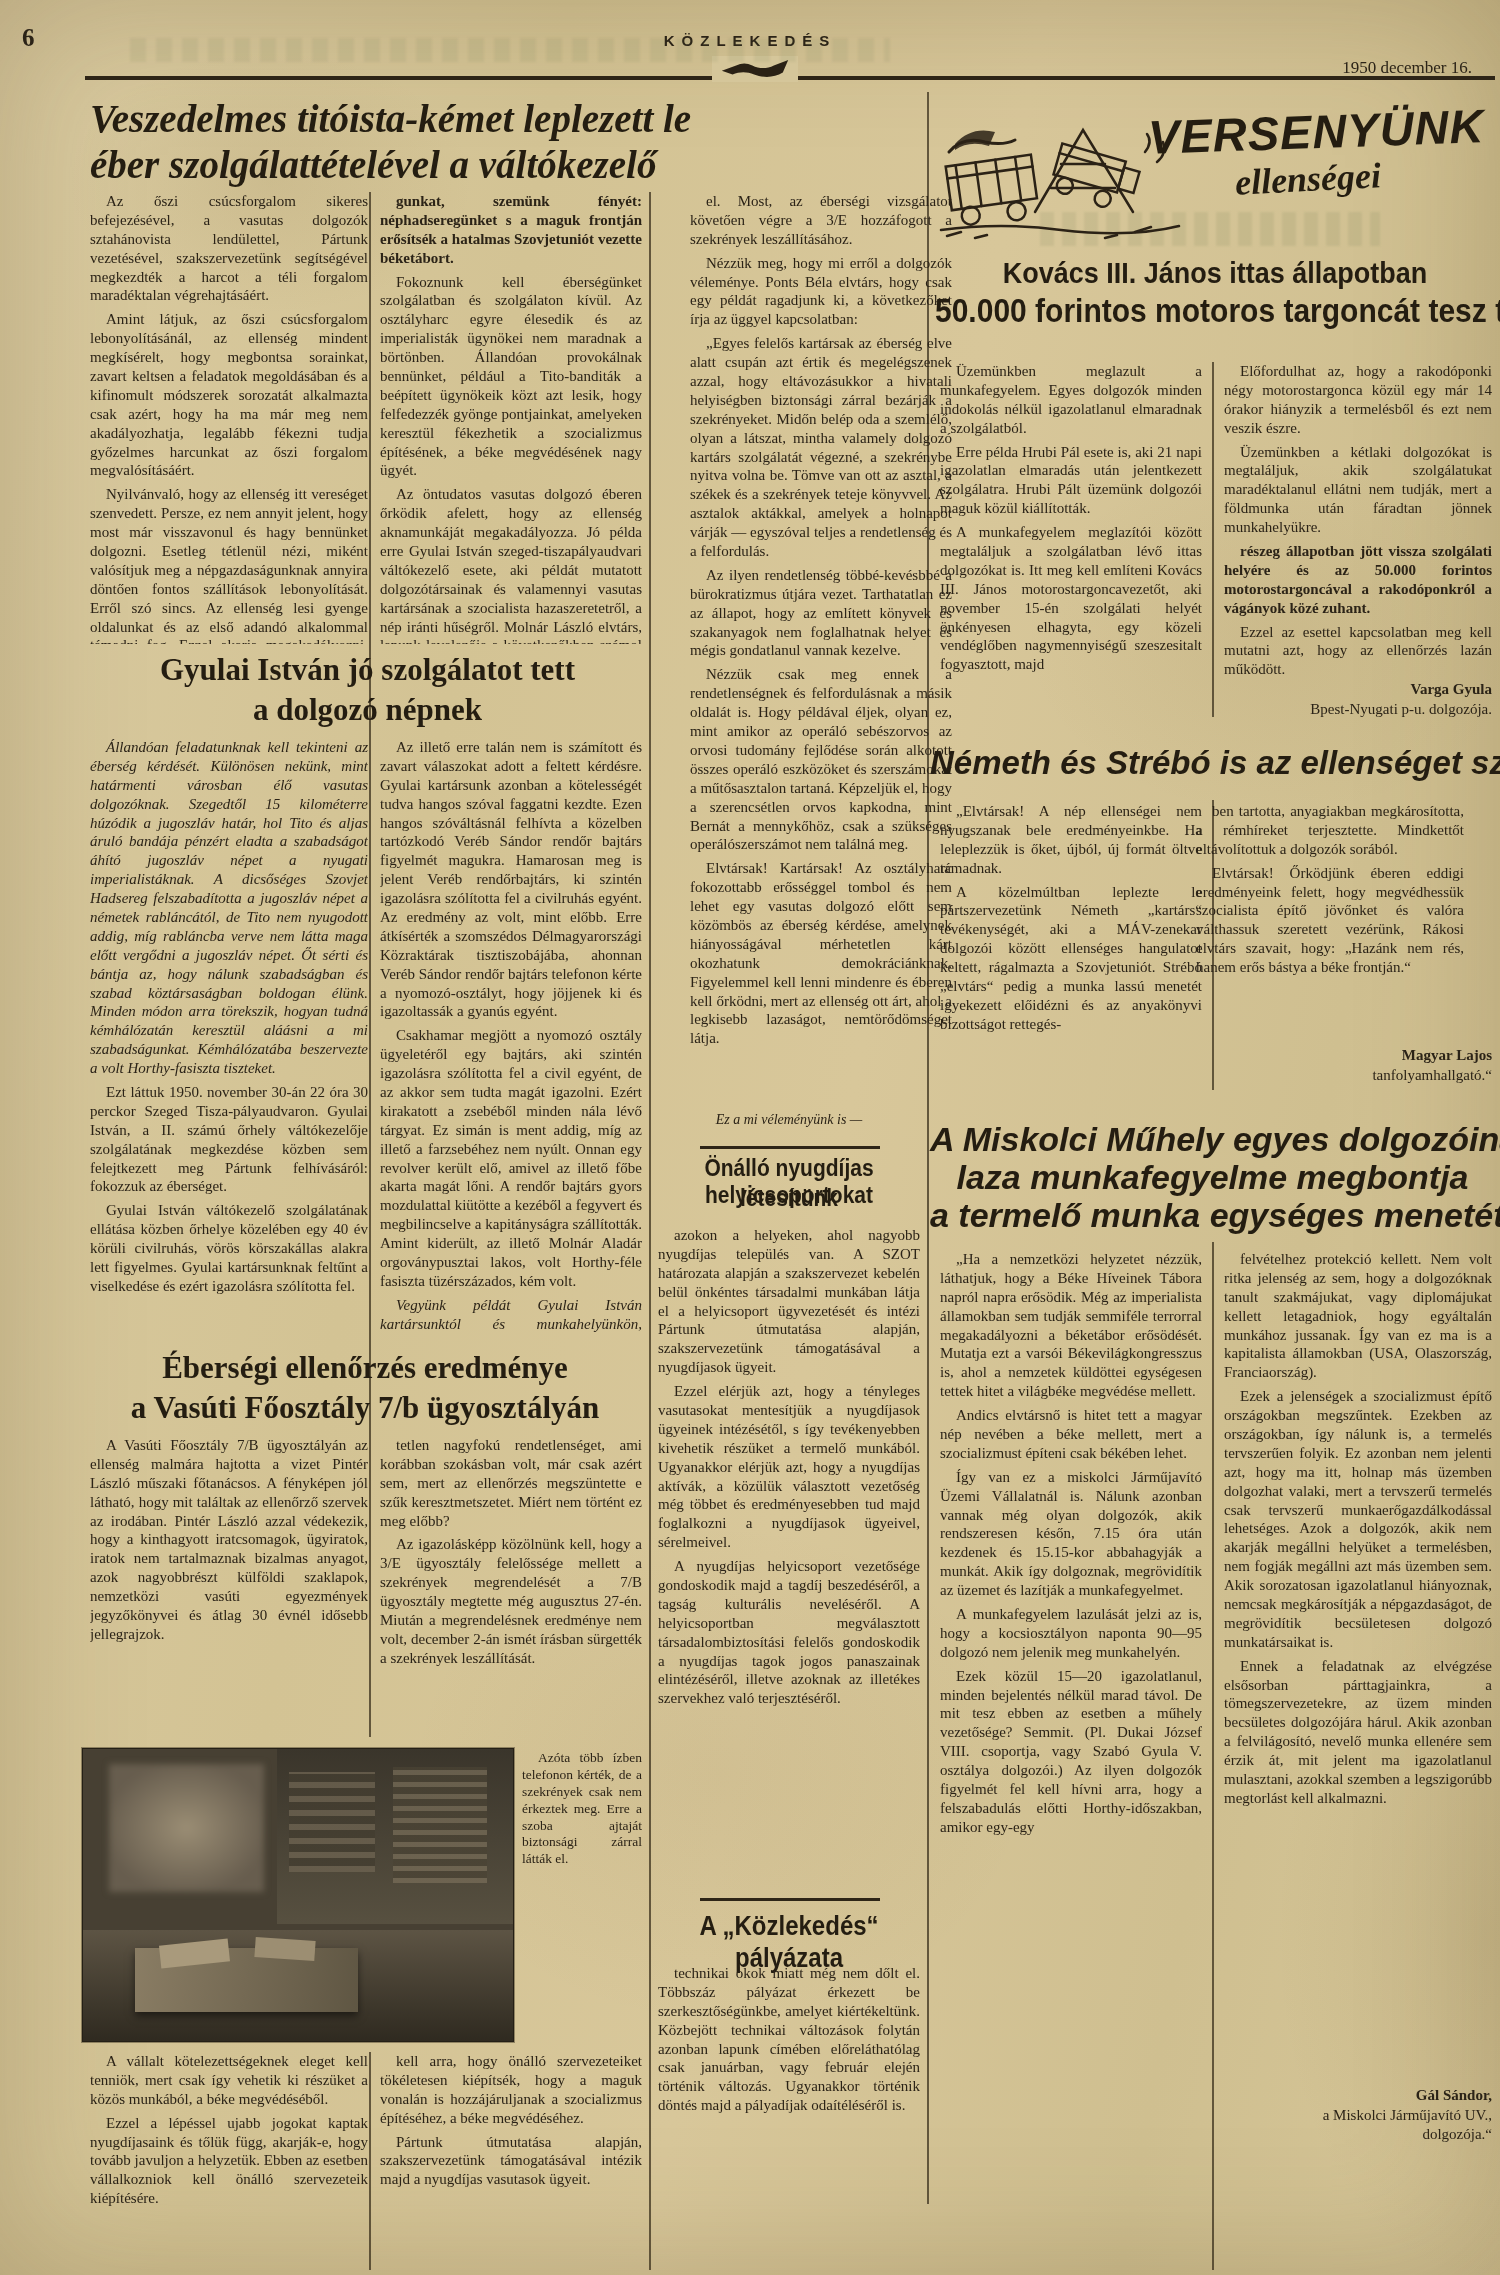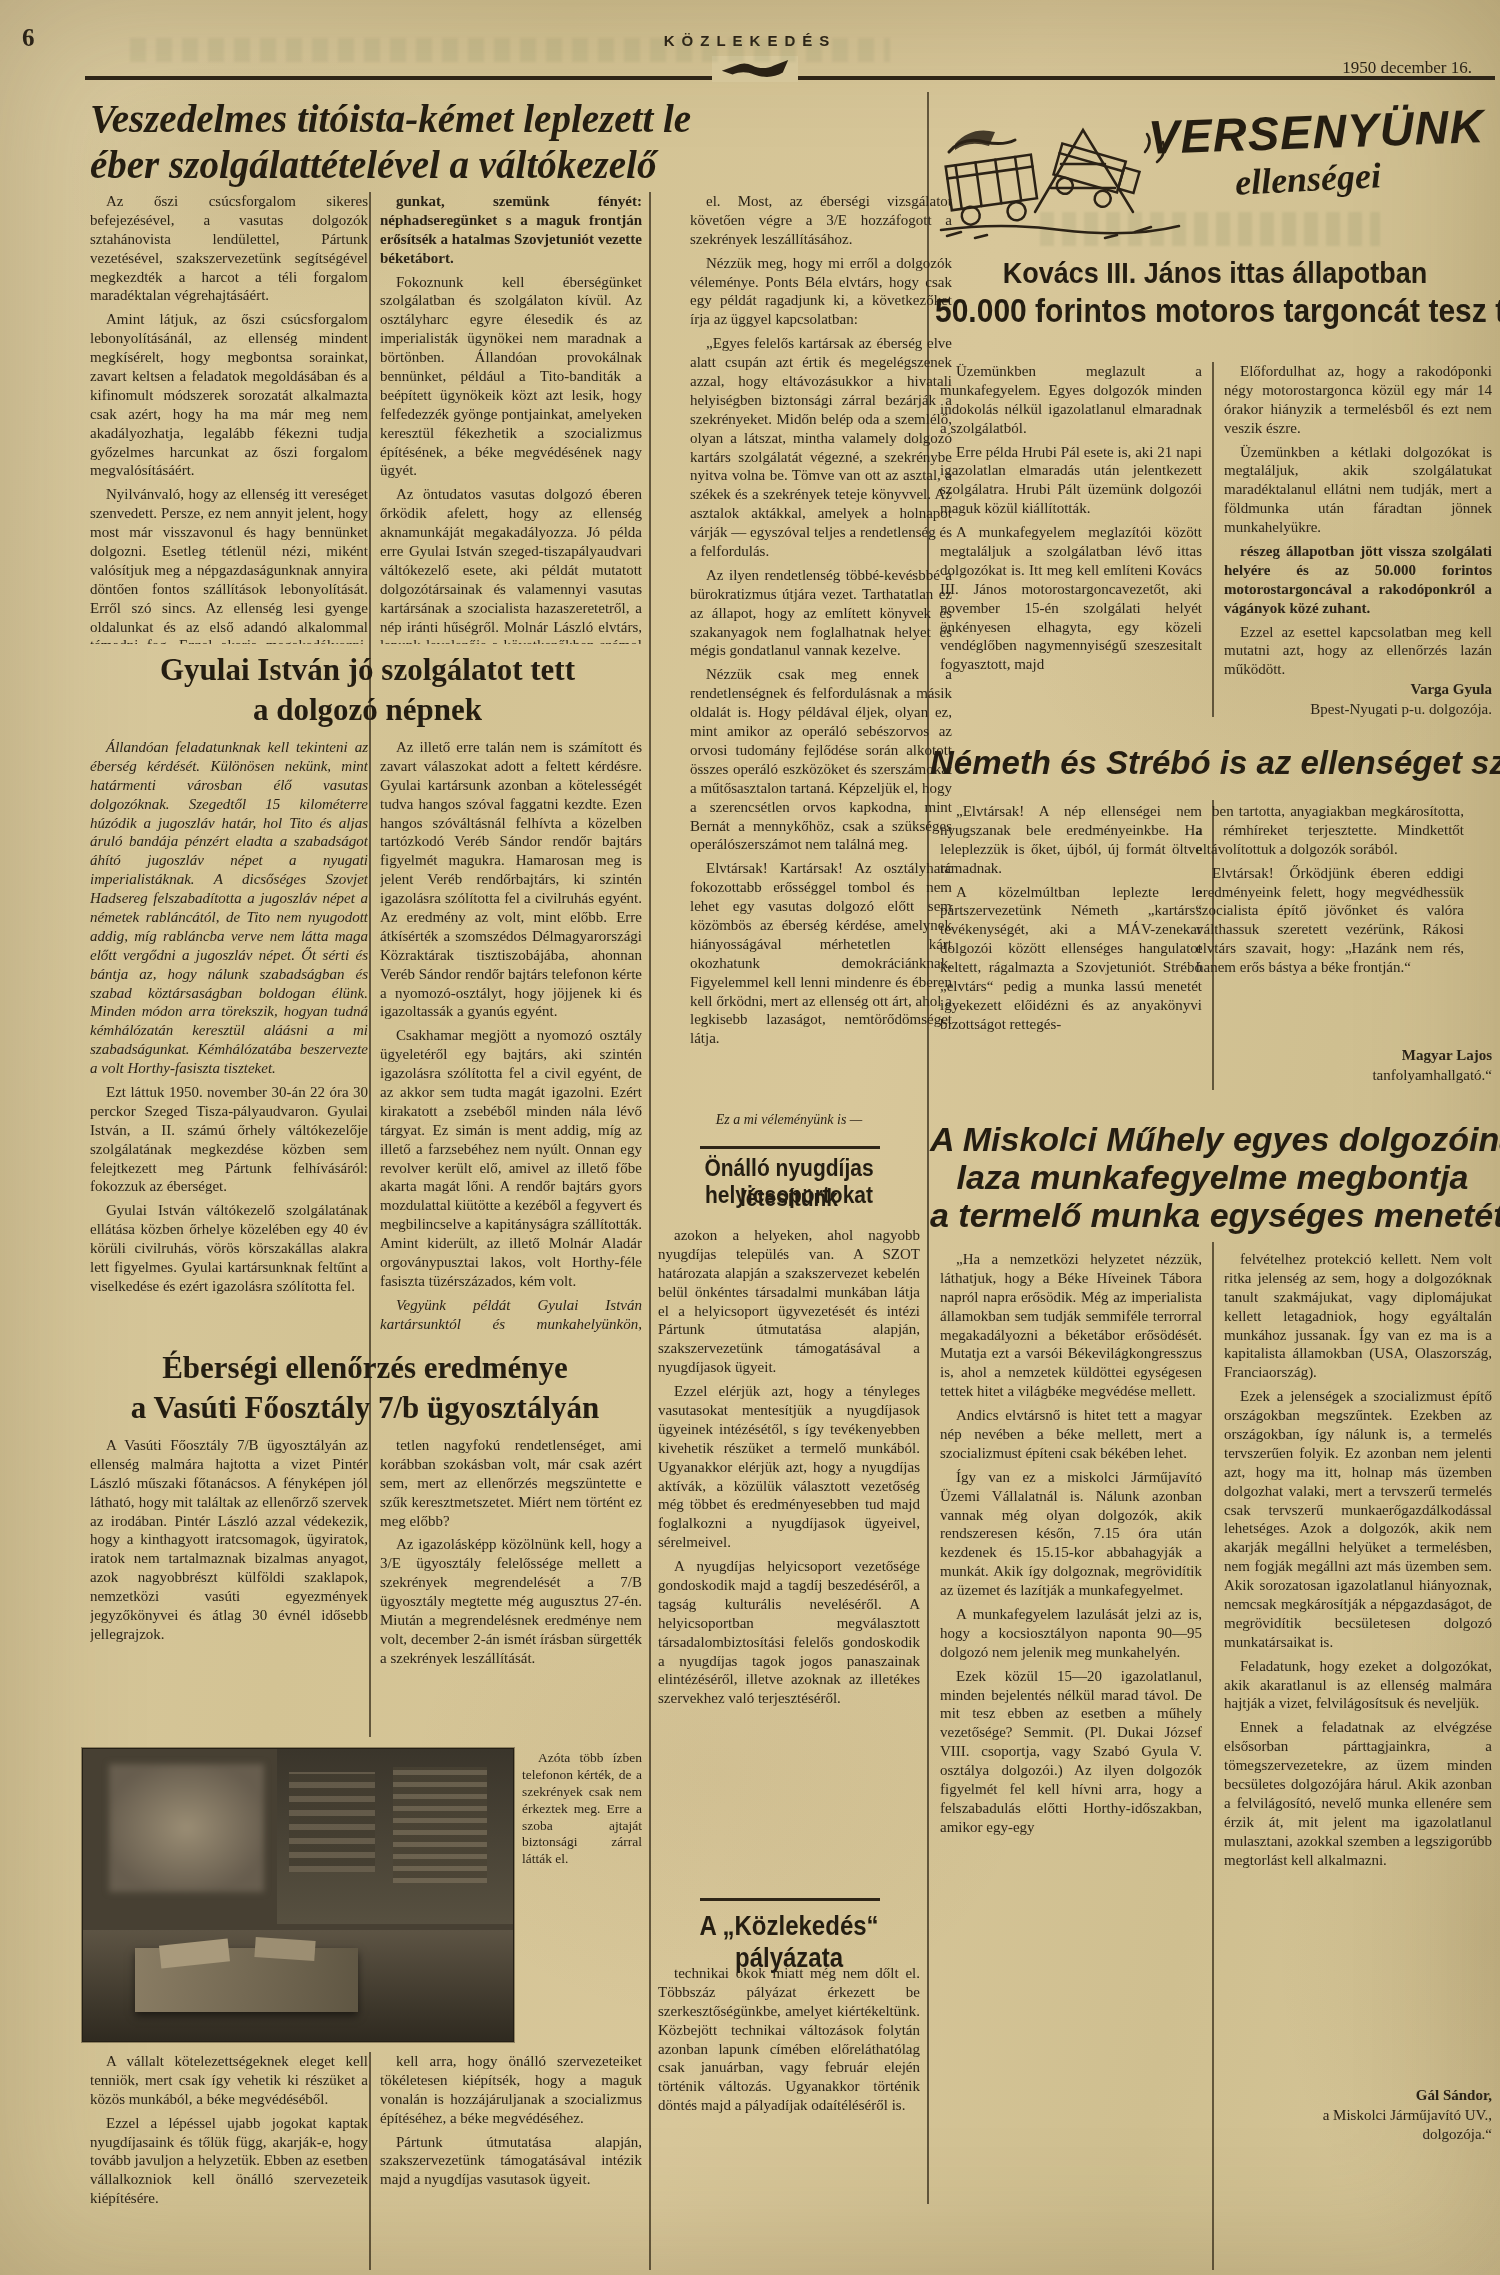--- a/index.html
+++ b/index.html
@@ -221,21 +221,20 @@
   <div class="col" style="left:940px;top:1250px;width:262px;height:1018px;">
       <p>„Ha a nemzetközi helyzetet nézzük, láthatjuk, hogy a Béke Híveinek Tábora napról napra erősödik. Még az imperialista államokban sem tudják semmiféle terrorral megakadályozni a béketábor erősödését. Mutatja ezt a varsói Békevilágkongresszus is, ahol a nemzetek küldöttei egységesen tettek hitet a világbéke megvédése mellett.</p>
       <p>Andics elvtársnő is hitet tett a magyar nép nevében a béke mellett, mert a szocializmust építeni csak békében lehet.</p>
       <p>Így van ez a miskolci Járműjavító Üzemi Vállalatnál is. Nálunk azonban vannak még olyan dolgozók, akik rendszeresen későn, 7.15 óra után kezdenek és 15.15-kor abbahagyják a munkát. Akik így dolgoznak, megrövidítik az üzemet és lazítják a munkafegyelmet.</p>
       <p>A munkafegyelem lazulását jelzi az is, hogy a kocsiosztályon naponta 90—95 dolgozó nem jelenik meg munkahelyén.</p>
       <p>Ezek közül 15—20 igazolatlanul, minden bejelentés nélkül marad távol. De mit tesz ebben az esetben a műhely vezetősége? Semmit. (Pl. Dukai József VIII. csoportja, vagy Szabó Gyula V. osztálya dolgozói.) Az ilyen dolgozók figyelmét fel kell hívni arra, hogy a felszabadulás előtti Horthy-időszakban, amikor egy-egy</p>
     </div>
   <div class="col" style="left:1224px;top:1250px;width:268px;height:832px;">
       <p>felvételhez protekció kellett. Nem volt ritka jelenség az sem, hogy a dolgozóknak tanult szakmájukat, vagy diplomájukat kellett letagadniok, hogy egyáltalán munkához jussanak. Így van ez ma is a kapitalista államokban (USA, Olaszország, Franciaország).</p>
       <p>Ezek a jelenségek a szocializmust építő országokban megszűntek. Ezekben az országokban, így nálunk is, a termelés tervszerűen folyik. Ez azonban nem jelenti azt, hogy ma itt, holnap más üzemben dolgozhat valaki, mert a tervszerű termelés csak tervszerű munkaerőgazdálkodással lehetséges. Azok a dolgozók, akik nem akarják megállni helyüket a termelésben, nem fogják megállni azt más üzemben sem. Akik sorozatosan igazolatlanul hiányoznak, nemcsak megkárosítják a népgazdaságot, de megrövidítik becsületesen dolgozó munkatársaikat is.</p>
-      <p>Feladatunk, hogy ezeket a dolgozókat, akik akaratlanul is az ellenség malmára hajtják a vizet, felvilágosítsuk és neveljük.</p>
       <p>Ennek a feladatnak az elvégzése elsősorban párttagjainkra, a tömegszervezetekre, az üzem minden becsületes dolgozójára hárul. Akik azonban a felvilágosító, nevelő munka ellenére sem érzik át, mit jelent ma igazolatlanul mulasztani, azokkal szemben a legszigorúbb megtorlást kell alkalmazni.</p>
     </div>
   <div class="sigblock" style="left:1224px;top:2086px;width:268px;">
     <div class="s1">Gál Sándor,</div>
     <div>a Miskolci Járműjavító UV.,</div>
     <div>dolgozója.“</div>
   </div>
 
 </div>
 

